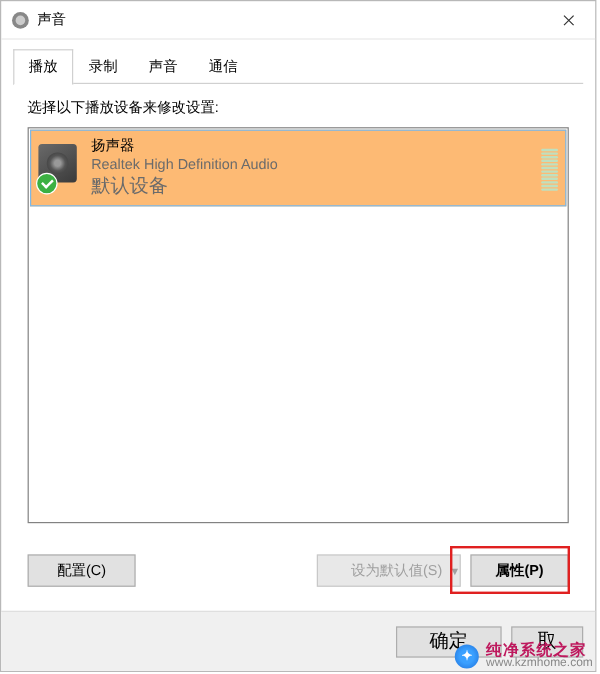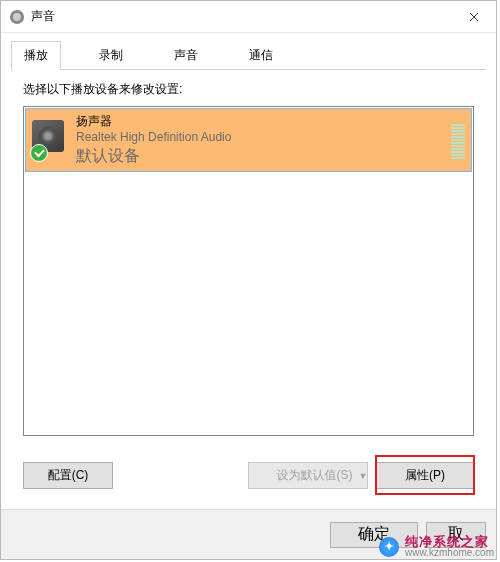--- a/index.html
+++ b/index.html
@@ -47,21 +47,20 @@
     align-items: center;
     justify-content: center;
     color: #333;
     cursor: default;
   }
   .close-btn svg { width: 10px; height: 10px; }
   .tabs {
     display: flex;
     margin: 8px 0 0 10px;
     position: relative;
-    gap: 25px;
   }
   .tab {
     padding: 5px 12px 6px 12px;
     font-size: 12px;
     background: #fff;
     border: 1px solid transparent;
     color: #000;
     cursor: default;
     position: relative;
   }
@@ -322,21 +321,21 @@
   </div>
 
   <div class="row-buttons">
     <button class="btn" style="width:90px;">配置(C)</button>
     <div style="flex:1"></div>
     <button class="btn disabled" style="width:120px;">
       <span>设为默认值(S)</span>
       <span class="dropdown-arrow">▼</span>
     </button>
     <div style="width:8px"></div>
-    <button class="btn" style="width:98px;">属性(P)</button>
+    <button class="btn" style="width:82px;font-weight:bold;">属性(P)</button>
   </div>
 
   <div class="highlight-box" style="left:374px; bottom:64px; width:100px; height:40px;"></div>
 
   <div class="dialog-bottom">
     <button class="dlg-btn">确定</button>
     <button class="dlg-btn" style="width:60px;">取</button>
   </div>
 
 </div>

